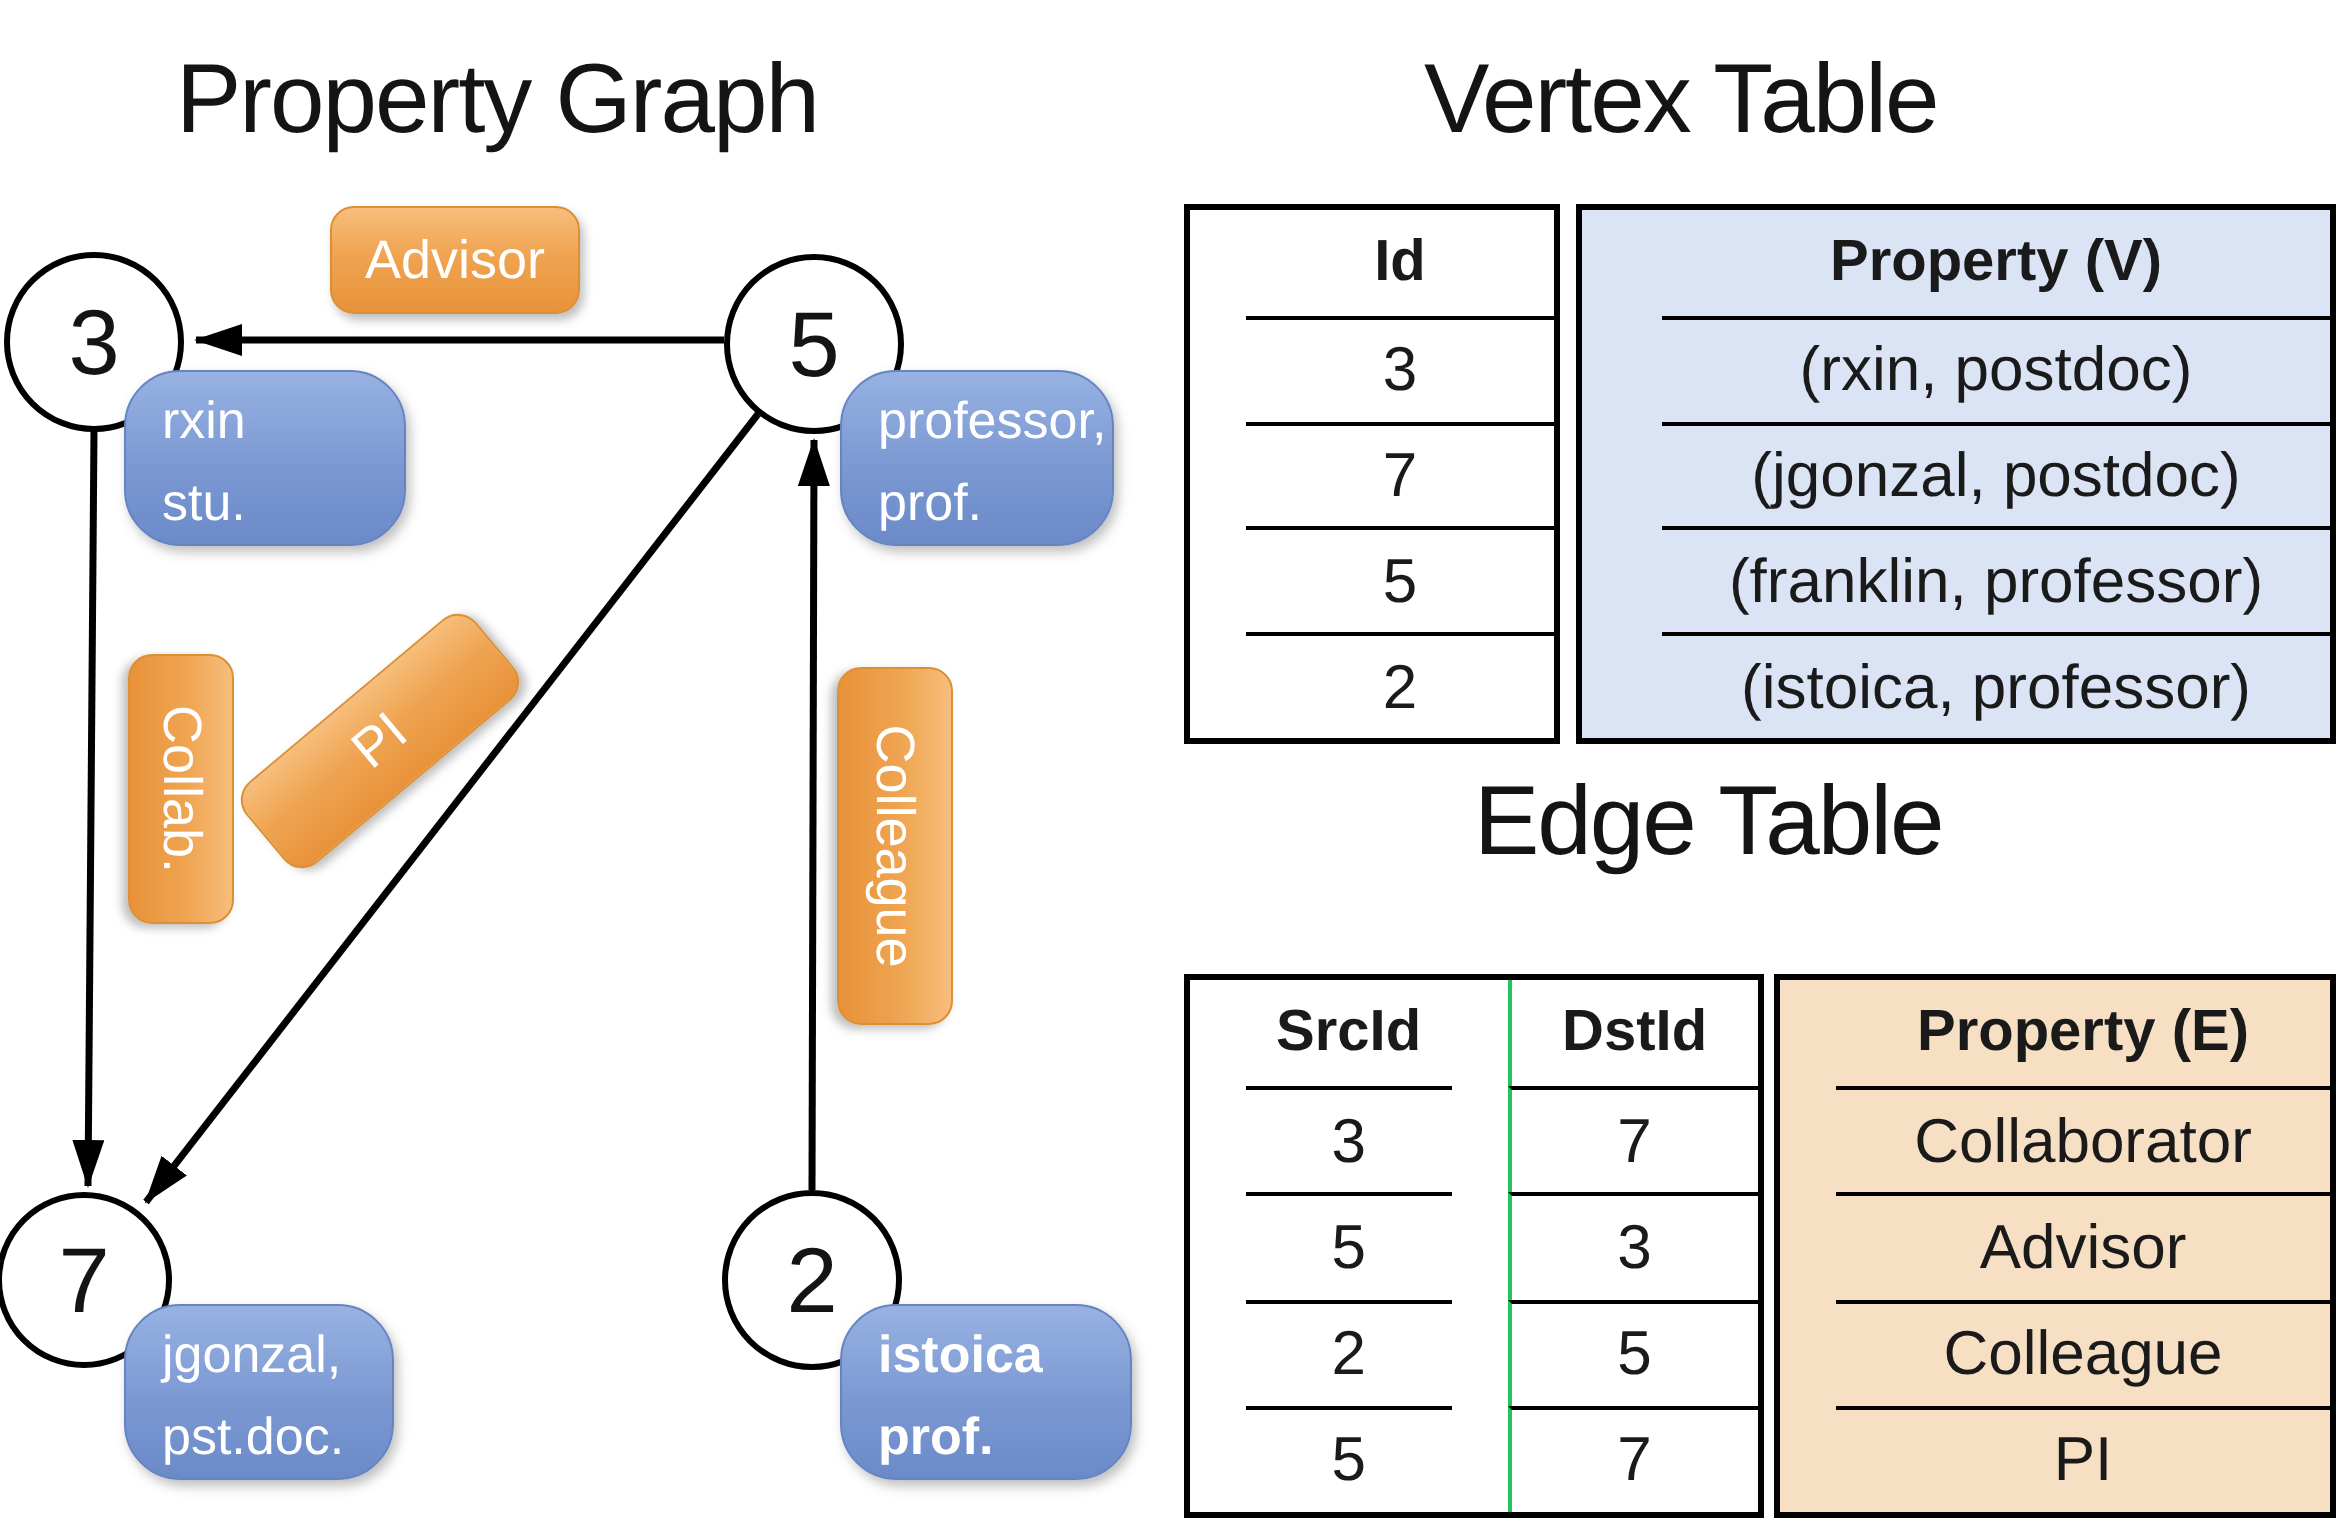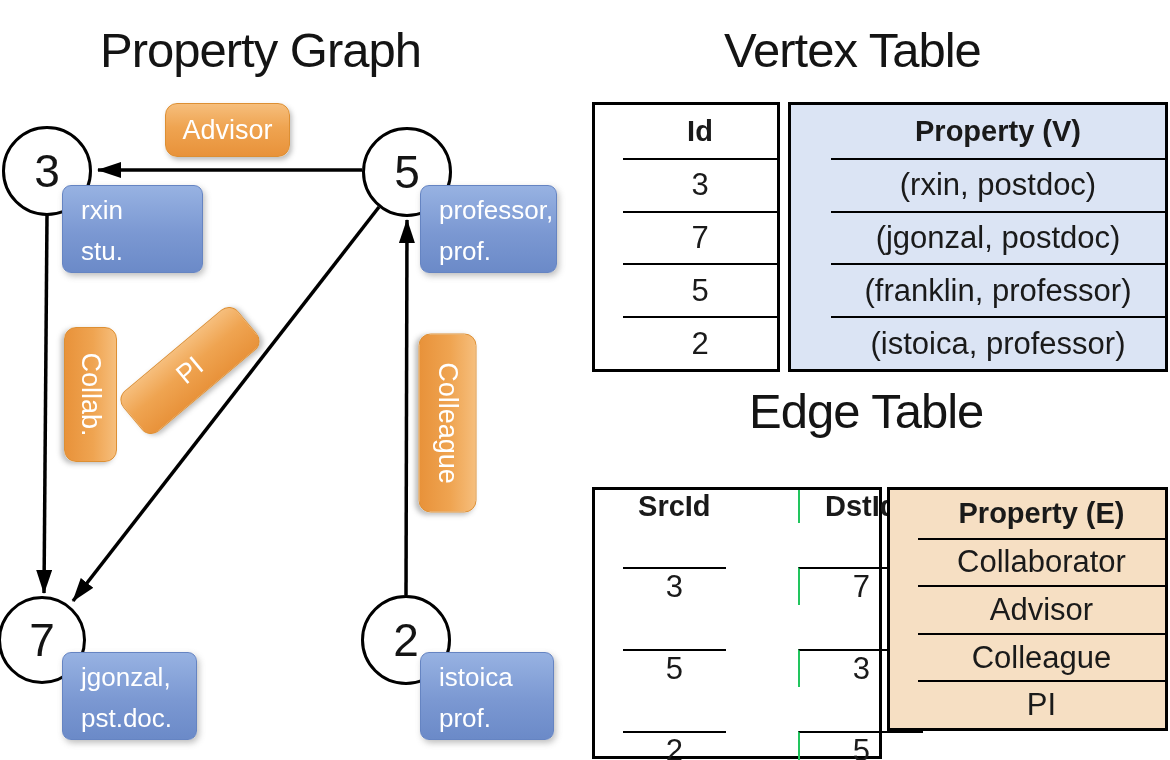--- a/index.html
+++ b/index.html
@@ -4,52 +4,52 @@
 <style>
   html,body{margin:0;padding:0;background:#ffffff;}
   #app{
     position:relative;width:1170px;height:760px;overflow:hidden;
     background:#ffffff;font-family:"Liberation Sans",sans-serif;color:#111;
   }
   .abs{position:absolute;}
   
   .big-title{
     font-size:49px;font-weight:300;letter-spacing:-1px;color:#141414;
-    white-space:nowrap;z-index:5;margin-left:12px;
+    white-space:nowrap;z-index:5;
   }
   
   .node{
     position:absolute;border:3.5px solid #000;border-radius:50%;
     background:#fff;z-index:2;display:flex;align-items:center;justify-content:center;
     font-size:46px;font-weight:300;color:#141414;box-sizing:border-box;
   }
   
   .olabel{
     position:absolute;z-index:3;box-sizing:border-box;
     background:linear-gradient(180deg,#f6be7c 0%,#efa451 45%,#e8923a 100%);
     border:1px solid #dd8f33;border-radius:12px;
     box-shadow:2px 3px 5px rgba(110,110,110,.45);
     display:flex;align-items:center;justify-content:center;
     color:#fff;font-size:27px;font-weight:400;white-space:nowrap;
   }
   
   .blabel{
     position:absolute;z-index:4;box-sizing:border-box;
     background:linear-gradient(180deg,#97b2e2 0%,#7b98d2 55%,#6b8ac8 100%);
-    border:1px solid #6584c2;border-radius:9px;
+    border:1px solid #6584c2;border-radius:28px;
     box-shadow:2px 3px 6px rgba(110,110,110,.45);
     color:#fff;font-size:26px;font-weight:400;
     padding:4px 0 0 18px;line-height:41px;white-space:nowrap;
   }
   
   .tblock{
     position:absolute;box-sizing:border-box;border:3px solid #000;
     display:grid;grid-template-rows:repeat(5,1fr);z-index:5;background:#fff;
   }
-  .tblock.cols2{grid-template-columns:46% 54%;grid-auto-flow:row;gap:44px;}
+  .tblock.cols2{grid-template-columns:46% 54%;grid-auto-flow:row;}
   .tblock.bluebg{background:#dbe4f4;}
   .tblock.orangebg{background:#f6dfc3;}
   .cell{
     display:flex;align-items:center;justify-content:center;
     font-size:31px;font-weight:400;color:#1a1a1a;white-space:nowrap;margin-left:28px;
   }
   .cell.th{font-weight:700;font-size:29px;}
   .cell.bt{border-top:2px solid #000;}
   .cell.bl{border-left:2px solid #22c55e;}
   svg{position:absolute;z-index:1;}
@@ -104,21 +104,21 @@
     <div>stu.</div>
   </div>
   <div class="blabel" style="left:420px;top:185px;width:137px;height:88px;">
     <div>professor,</div>
     <div>prof.</div>
   </div>
   <div class="blabel" style="left:62px;top:652px;width:135px;height:88px;">
     <div>jgonzal,</div>
     <div>pst.doc.</div>
   </div>
-  <div class="blabel" style="left:420px;top:652px;width:134px;height:88px;">
+  <div class="blabel" style="left:420px;top:652px;width:146px;height:88px;font-weight:bold;">
     <div>istoica</div>
     <div>prof.</div>
   </div>
 
   <div class="abs big-title" style="left:712px;top:22px;">Vertex Table</div>
 
   <div class="tblock" style="left:592px;top:102px;width:188px;height:270px;">
     <div class="cell th">Id</div>
     <div class="cell bt">3</div>
     <div class="cell bt">7</div>
@@ -142,21 +142,21 @@
     <div class="cell bt">3</div>
     <div class="cell bt bl">7</div>
     <div class="cell bt">5</div>
     <div class="cell bt bl">3</div>
     <div class="cell bt">2</div>
     <div class="cell bt bl">5</div>
     <div class="cell bt">5</div>
     <div class="cell bt bl">7</div>
   </div>
 
-  <div class="tblock orangebg" style="left:887px;top:487px;width:281px;height:244px;">
+  <div class="tblock orangebg" style="left:887px;top:487px;width:281px;height:272px;">
     <div class="cell th">Property (E)</div>
     <div class="cell bt">Collaborator</div>
     <div class="cell bt">Advisor</div>
     <div class="cell bt">Colleague</div>
     <div class="cell bt">PI</div>
   </div>
 
 </div>
 
 </body></html>

